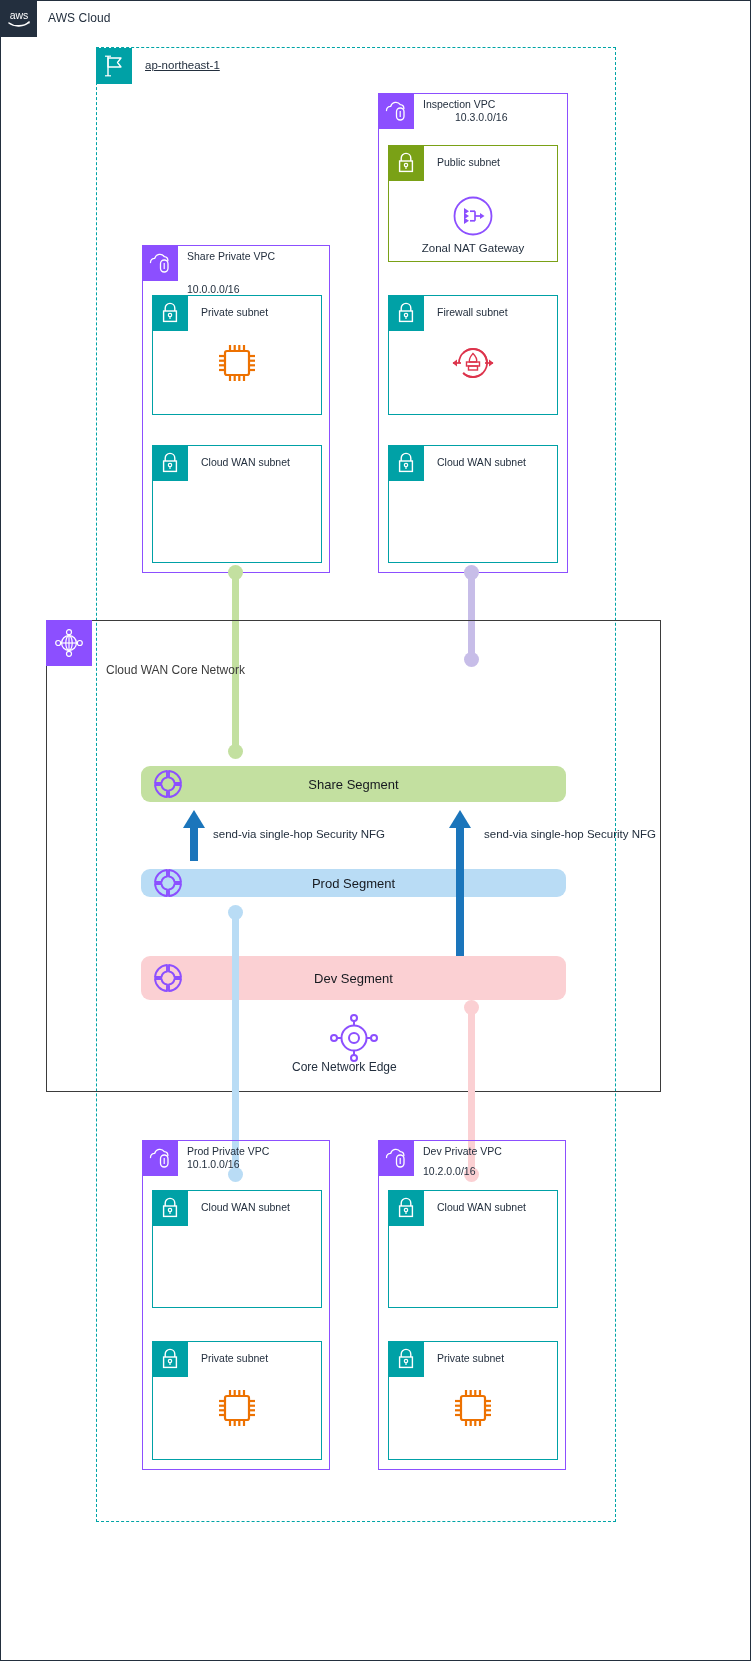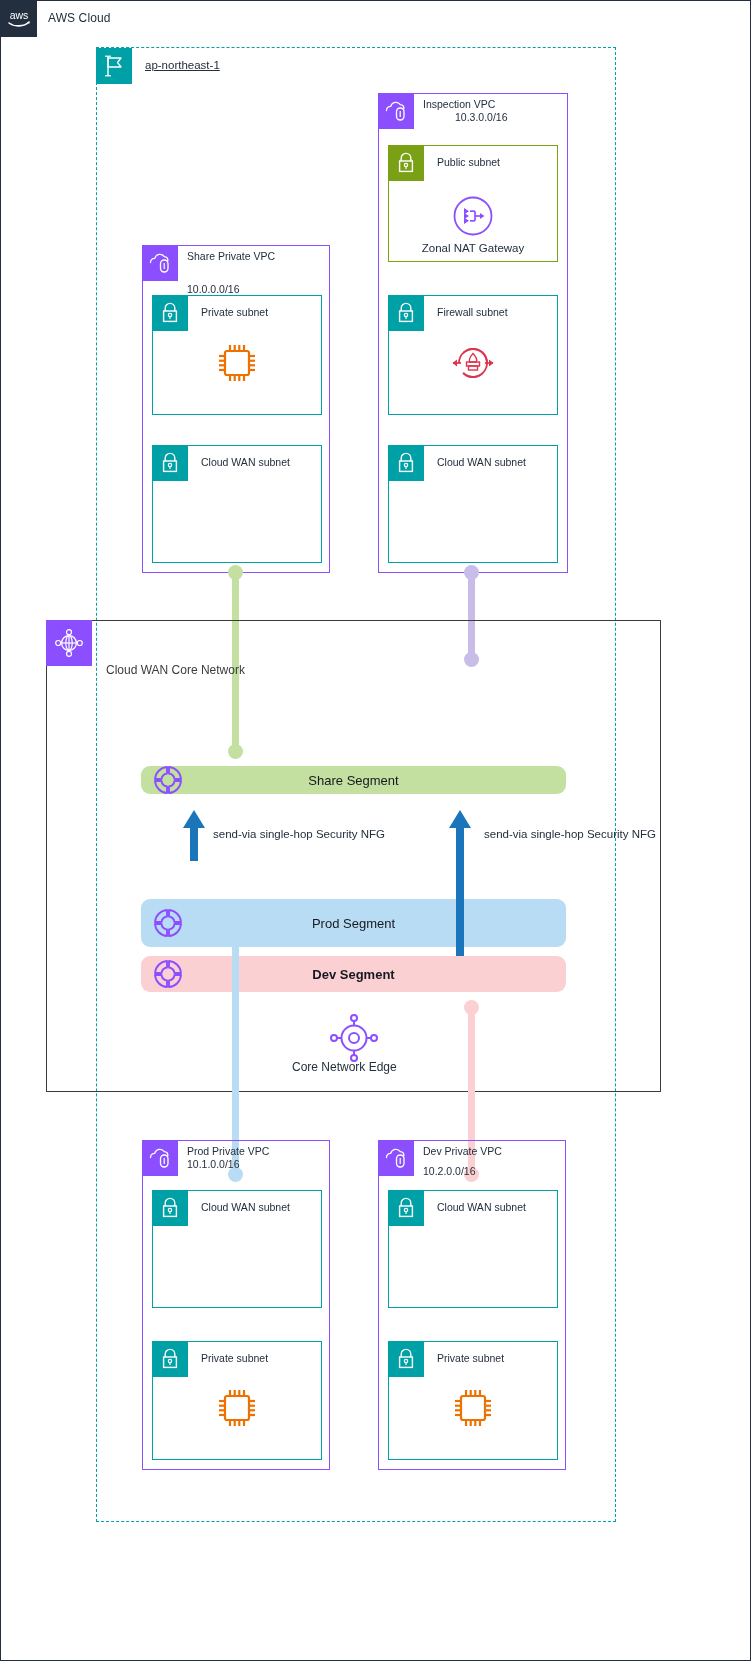--- a/index.html
+++ b/index.html
@@ -293,45 +293,45 @@
       <circle cx="15" cy="25.8" r="2.5" stroke="#fff" stroke-width="1.2" fill="none"></circle>
       <circle cx="4.2" cy="15" r="2.5" stroke="#fff" stroke-width="1.2" fill="none"></circle>
       <circle cx="25.8" cy="15" r="2.5" stroke="#fff" stroke-width="1.2" fill="none"></circle>
       <line x1="6.7" y1="15" x2="7.6" y2="15" stroke="#fff" stroke-width="1.2"></line>
       <line x1="22.4" y1="15" x2="23.3" y2="15" stroke="#fff" stroke-width="1.2"></line>
     </svg>
   </div>
   <div class="core-net-title" style="left:106px; top:635px;">Cloud WAN Core Network</div>
 
 
-  <div class="seg" style="left:141px; top:766px; width:425px; height:28px; background:#c3e0a0;">
+  <div class="seg" style="left:141px; top:766px; width:425px; height:36px; background:#c3e0a0;">
     <span class="seg-icon">
       <svg width="38" height="38" viewBox="0 0 38 38" aria-hidden="true">
         <path d="M18 6 a13 13 0 0 0 -12 12 l6.5 0 a6.6 6.6 0 0 1 5.5 -5.5 Z" stroke="#8c4fff" stroke-width="1.9" fill="none" stroke-linejoin="round"></path>
         <path d="M20 6 a13 13 0 0 1 12 12 l-6.5 0 a6.6 6.6 0 0 0 -5.5 -5.5 Z" stroke="#8c4fff" stroke-width="1.9" fill="none" stroke-linejoin="round"></path>
         <path d="M18 32 a13 13 0 0 1 -12 -12 l6.5 0 a6.6 6.6 0 0 0 5.5 5.5 Z" stroke="#8c4fff" stroke-width="1.9" fill="none" stroke-linejoin="round"></path>
         <path d="M20 32 a13 13 0 0 0 12 -12 l-6.5 0 a6.6 6.6 0 0 1 -5.5 5.5 Z" stroke="#8c4fff" stroke-width="1.9" fill="none" stroke-linejoin="round"></path>
       </svg>
     </span>
     <span class="seg-text">Share Segment</span>
   </div>
 
-  <div class="seg" style="left:141px; top:899px; width:425px; height:48px; background:#b9dcf5;">
+  <div class="seg" style="left:141px; top:869px; width:425px; height:28px; background:#b9dcf5;">
     <span class="seg-icon">
       <svg width="38" height="38" viewBox="0 0 38 38" aria-hidden="true">
         <path d="M18 6 a13 13 0 0 0 -12 12 l6.5 0 a6.6 6.6 0 0 1 5.5 -5.5 Z" stroke="#8c4fff" stroke-width="1.9" fill="none" stroke-linejoin="round"></path>
         <path d="M20 6 a13 13 0 0 1 12 12 l-6.5 0 a6.6 6.6 0 0 0 -5.5 -5.5 Z" stroke="#8c4fff" stroke-width="1.9" fill="none" stroke-linejoin="round"></path>
         <path d="M18 32 a13 13 0 0 1 -12 -12 l6.5 0 a6.6 6.6 0 0 0 5.5 5.5 Z" stroke="#8c4fff" stroke-width="1.9" fill="none" stroke-linejoin="round"></path>
         <path d="M20 32 a13 13 0 0 0 12 -12 l-6.5 0 a6.6 6.6 0 0 1 -5.5 5.5 Z" stroke="#8c4fff" stroke-width="1.9" fill="none" stroke-linejoin="round"></path>
       </svg>
     </span>
     <span class="seg-text">Prod Segment</span>
   </div>
 
-  <div class="seg" style="left:141px; top:956px; width:425px; height:36px; background:#fbd0d3;font-weight:bold;">
+  <div class="seg" style="left:141px; top:956px; width:425px; height:44px; background:#fbd0d3;">
     <span class="seg-icon">
       <svg width="38" height="38" viewBox="0 0 38 38" aria-hidden="true">
         <path d="M18 6 a13 13 0 0 0 -12 12 l6.5 0 a6.6 6.6 0 0 1 5.5 -5.5 Z" stroke="#8c4fff" stroke-width="1.9" fill="none" stroke-linejoin="round"></path>
         <path d="M20 6 a13 13 0 0 1 12 12 l-6.5 0 a6.6 6.6 0 0 0 -5.5 -5.5 Z" stroke="#8c4fff" stroke-width="1.9" fill="none" stroke-linejoin="round"></path>
         <path d="M18 32 a13 13 0 0 1 -12 -12 l6.5 0 a6.6 6.6 0 0 0 5.5 5.5 Z" stroke="#8c4fff" stroke-width="1.9" fill="none" stroke-linejoin="round"></path>
         <path d="M20 32 a13 13 0 0 0 12 -12 l-6.5 0 a6.6 6.6 0 0 1 -5.5 5.5 Z" stroke="#8c4fff" stroke-width="1.9" fill="none" stroke-linejoin="round"></path>
       </svg>
     </span>
     <span class="seg-text">Dev Segment</span>
   </div>

